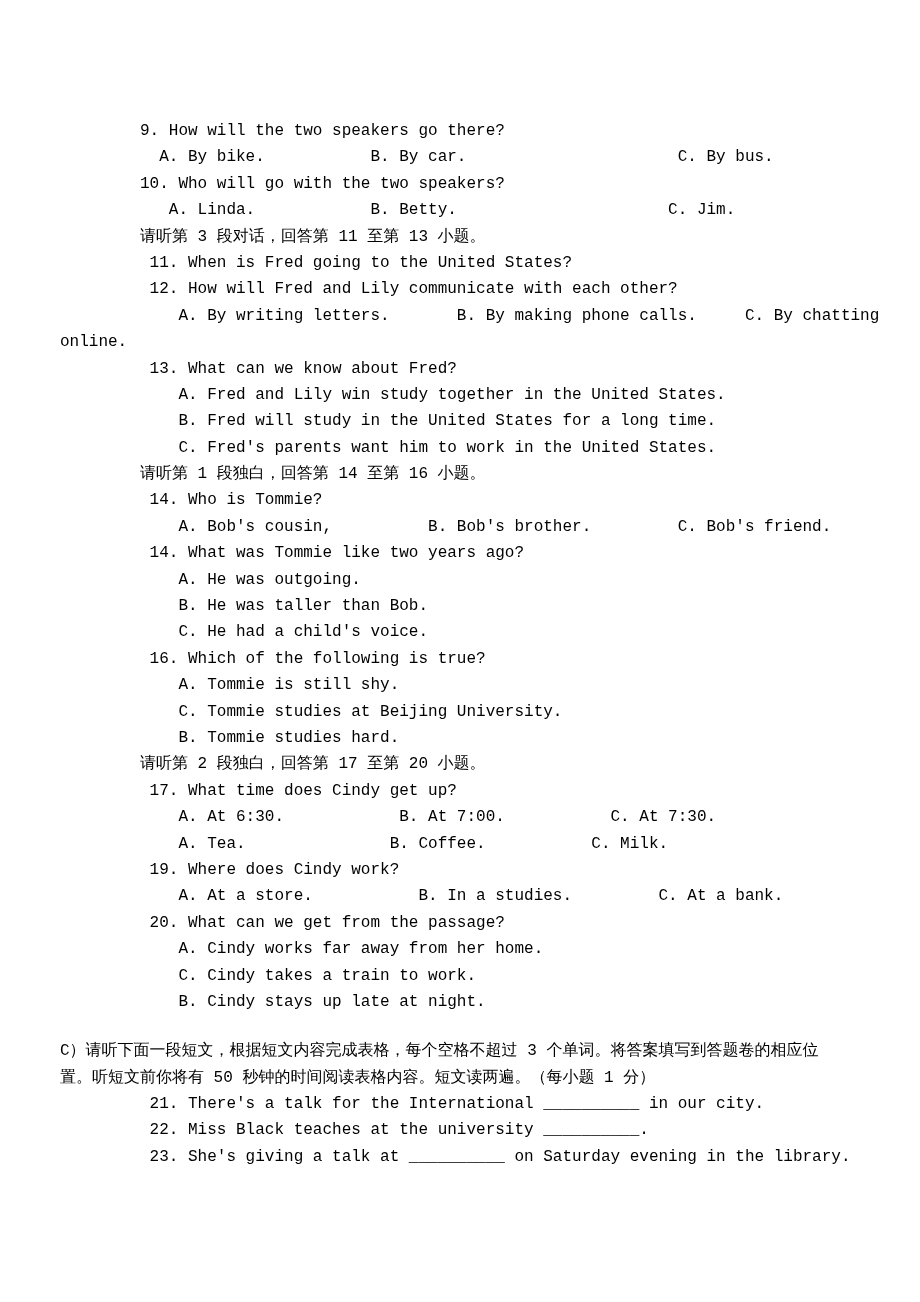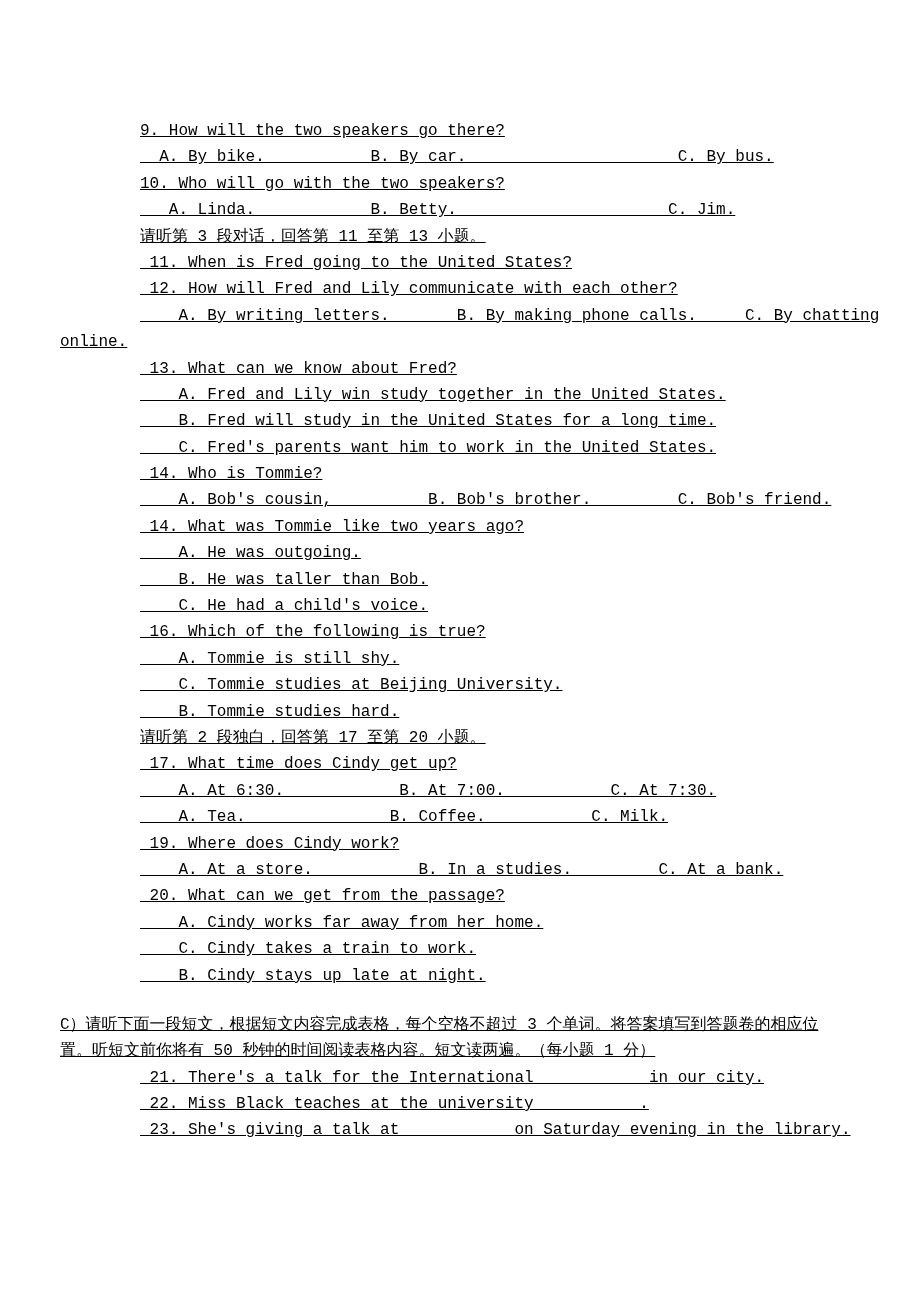--- a/index.html
+++ b/index.html
@@ -12,21 +12,20 @@
     font-family: "SimSun", "宋体", "Courier New", monospace;
     font-size: 16px;
     color: #000;
     line-height: 1.65;
     padding: 118px 60px 60px 60px;
     box-sizing: border-box;
   }
   .content {
     padding-left: 80px;
     padding-right: 30px;
-    text-decoration: underline;
   }
   .line {
     white-space: pre;
     font-family: "SimSun", "宋体", "Courier New", monospace;
   }
   .instr {
     white-space: normal;
   }
   .flush-left {
     margin-left: -80px;
@@ -49,20 +48,21 @@
 
   <div class="line"> 12. How will Fred and Lily communicate with each other?</div>
   <div class="line">    A. By writing letters.       B. By making phone calls.     C. By chatting</div>
   <div class="line flush-left">online.</div>
 
   <div class="line"> 13. What can we know about Fred?</div>
   <div class="line">    A. Fred and Lily win study together in the United States.</div>
   <div class="line">    B. Fred will study in the United States for a long time.</div>
   <div class="line">    C. Fred's parents want him to work in the United States.</div>
 
+  <div class="line">请听第 1 段独白，回答第 14 至第 16 小题。</div>
 
   <div class="line"> 14. Who is Tommie?</div>
   <div class="line">    A. Bob's cousin,          B. Bob's brother.         C. Bob's friend.</div>
 
   <div class="line"> 14. What was Tommie like two years ago?</div>
   <div class="line">    A. He was outgoing.</div>
   <div class="line">    B. He was taller than Bob.</div>
   <div class="line">    C. He had a child's voice.</div>
 
   <div class="line"> 16. Which of the following is true?</div>

